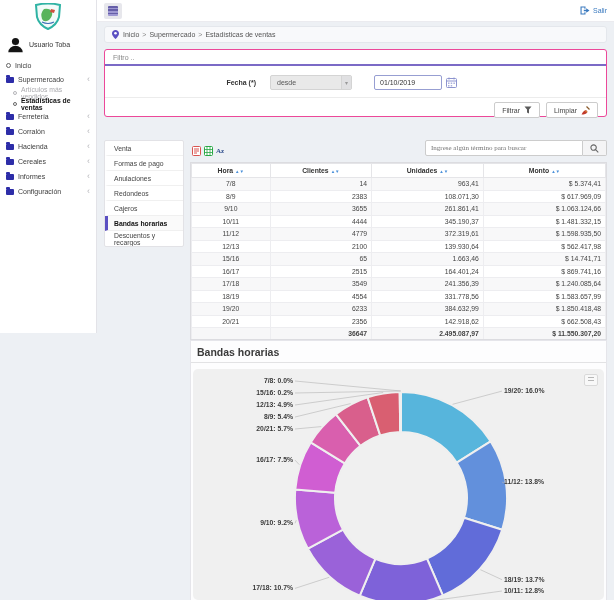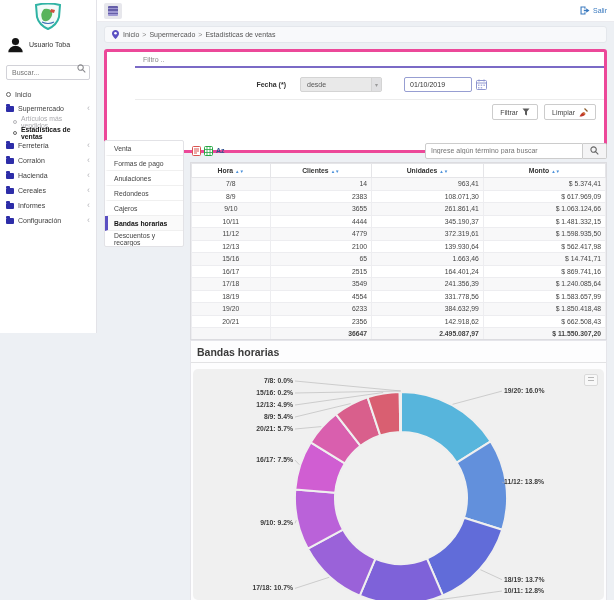--- a/index.html
+++ b/index.html
@@ -41,22 +41,22 @@
   #hamburger .hb { width:10px; height:10px; border-radius:1px;
     background:repeating-linear-gradient(to bottom,#655ea8 0,#655ea8 1.6px,#9d97d2 1.6px,#9d97d2 3.4px); }
   #logout { display:flex; align-items:center; gap:3px; font-size:7px; color:#3a7abf; text-decoration:none; }
   
   #main { position:absolute; left:97px; top:22px; right:0; bottom:0; }
   #breadcrumb-bar { position:absolute; left:7px; top:4px; right:7px; height:17px;
     background:#f8f9fb; border:1px solid #e4e7ec; border-radius:3px;
     display:flex; align-items:center; gap:4px; padding:0 7px; font-size:7px; color:#555; }
   #breadcrumb-items .sep { margin:0 3px; color:#888; }
   
-  #filter-card { position:absolute; left:7px; top:27px; right:7px; height:104px;
-    background:#fff; border:3px solid #ec4899; border-radius:3px;padding-left:28px; }
+  #filter-card { position:absolute; left:7px; top:27px; right:7px; height:68px;
+    background:#fff; border:1px solid #ec4899; border-radius:3px; }
   .fc-header { padding:4px 8px 3px; font-size:7px; color:#888; border-bottom:2px solid #7b6ac6; }
   .fc-body { padding:6px 0 5px; }
   .f-row { display:flex; align-items:center; height:20px; }
   .f-row label { width:165px; text-align:right; font-weight:bold; font-size:7px; color:#333; padding-right:14px; }
   .select { width:82px; height:15px; background:#e9e9e9; border:1px solid #d4d4d4; border-radius:2px;
     display:flex; align-items:center; justify-content:space-between; font-size:7px; color:#555;
     padding-left:6px; overflow:hidden; }
   .select .caret { color:#9a9a9a; font-size:6px; height:100%; display:flex; align-items:center;
     padding:0 3px; border-left:1px solid #d4d4d4; background:#e0e0e2; }
   .date-input { margin-left:22px; width:68px; height:15px; border:1px solid #979ed2; border-radius:2px;
@@ -67,21 +67,21 @@
     border:1px solid #ccc; border-radius:2px; font-size:7px; color:#444; cursor:pointer; font-family:inherit; }
   
   #tabs-card { position:absolute; left:7px; top:118px; width:80px; background:#fff;
     border:1px solid #e2e2e6; border-radius:2px; overflow:hidden; }
   .tab { height:15px; display:flex; align-items:center; padding-left:6px; font-size:6.8px; color:#444;
     border-bottom:1px solid #f0f0f0; border-left:3px solid transparent; cursor:pointer; }
   .tab:last-child { border-bottom:none; }
   .tab.active { font-weight:bold; color:#111; border-left-color:#5b50c2; background:#fafafa; }
   
   #toolbar { position:absolute; left:93px; top:118px; width:417px; height:21px;
-    display:flex; align-items:center; justify-content:space-between; }
+    display:flex; justify-content:space-between;font-family:Liberation Serif, serif; }
   .export-icons { display:flex; align-items:center; gap:3px; margin-left:2px; }
   .exp { display:flex; cursor:pointer; }
   .exp.az { font-size:7px; font-weight:bold; color:#33518f; }
   .searchbar { display:flex; }
   .searchbar input { width:158px; height:16px; border:1px solid #ccc; border-radius:2px 0 0 2px;
     font-size:7px; padding:0 5px; color:#555; font-family:inherit; }
   .searchbar button { width:24px; height:16px; background:#f4f4f5; border:1px solid #ccc; border-left:none;
     border-radius:0 2px 2px 0; display:flex; align-items:center; justify-content:center; cursor:pointer; }
   
   #table-wrap { position:absolute; left:93px; top:140px; width:417px; max-height:178px;
@@ -119,27 +119,20 @@
     <path d="M13 6 Q19 5 21 9 Q22 13 18 17 Q13 20 11 16 Q9 10 13 6Z" fill="#58b45c"></path>
     <path d="M20 6 l4 1 -1 3 -4 -1 Z" fill="#cf4f3e"></path>
     <path d="M11 19 q6 3 12 0" stroke="#3e6fb5" stroke-width="1.2" fill="none"></path>
   </svg>
   <div class="userrow">
     <svg width="17" height="17" viewBox="0 0 20 20">
       <circle cx="10" cy="6.5" r="4.2" fill="#151515"></circle>
       <path d="M1.5 19a8.5 7.5 0 0 1 17 0Z" fill="#151515"></path>
     </svg>
     <span>Usuario Toba</span>
-  </div>
-  <div class="sb-search">
-    <input placeholder="Buscar..." style="">
-    <svg width="9" height="9" viewBox="0 0 10 10">
-      <circle cx="4" cy="4" r="3" fill="none" stroke="#8a8a8e" stroke-width="1.2"></circle>
-      <path d="M6.2 6.2 L9.2 9.2" stroke="#8a8a8e" stroke-width="1.2"></path>
-    </svg>
   </div>
   <ul id="side-menu">
       <li>
         <span class="cicon"></span>
         <span>Inicio</span>
       </li>
       <li class="folder-item">
         <span class="ficon"></span>
         <span>Supermercado</span>
         <span class="chev">‹</span>

